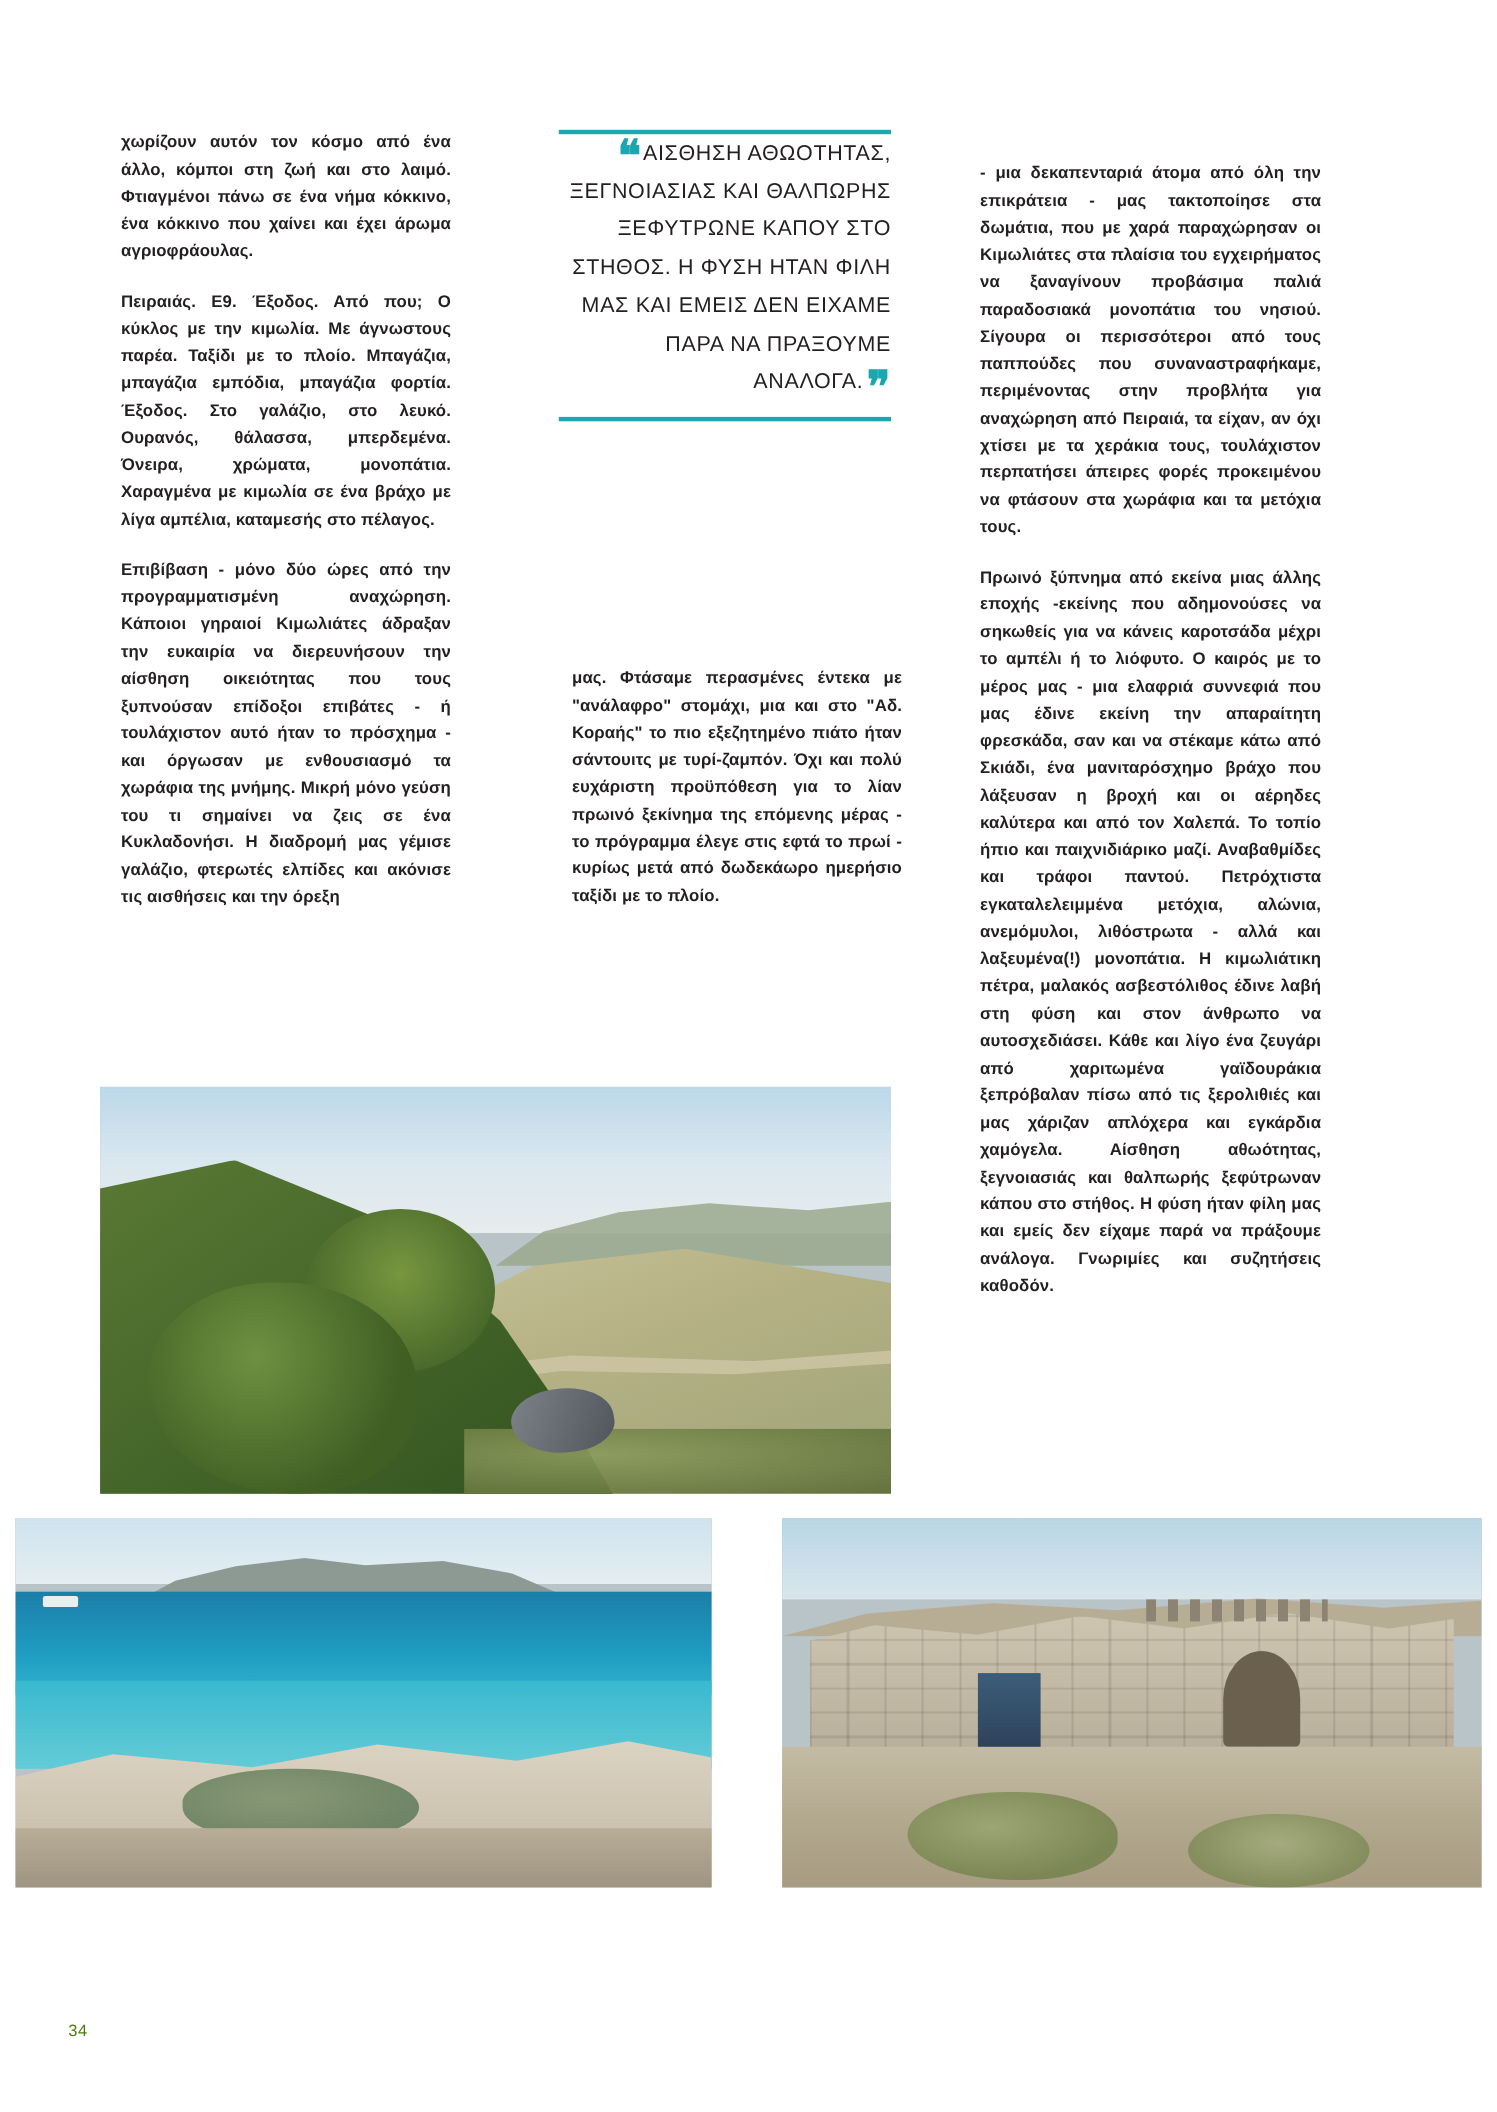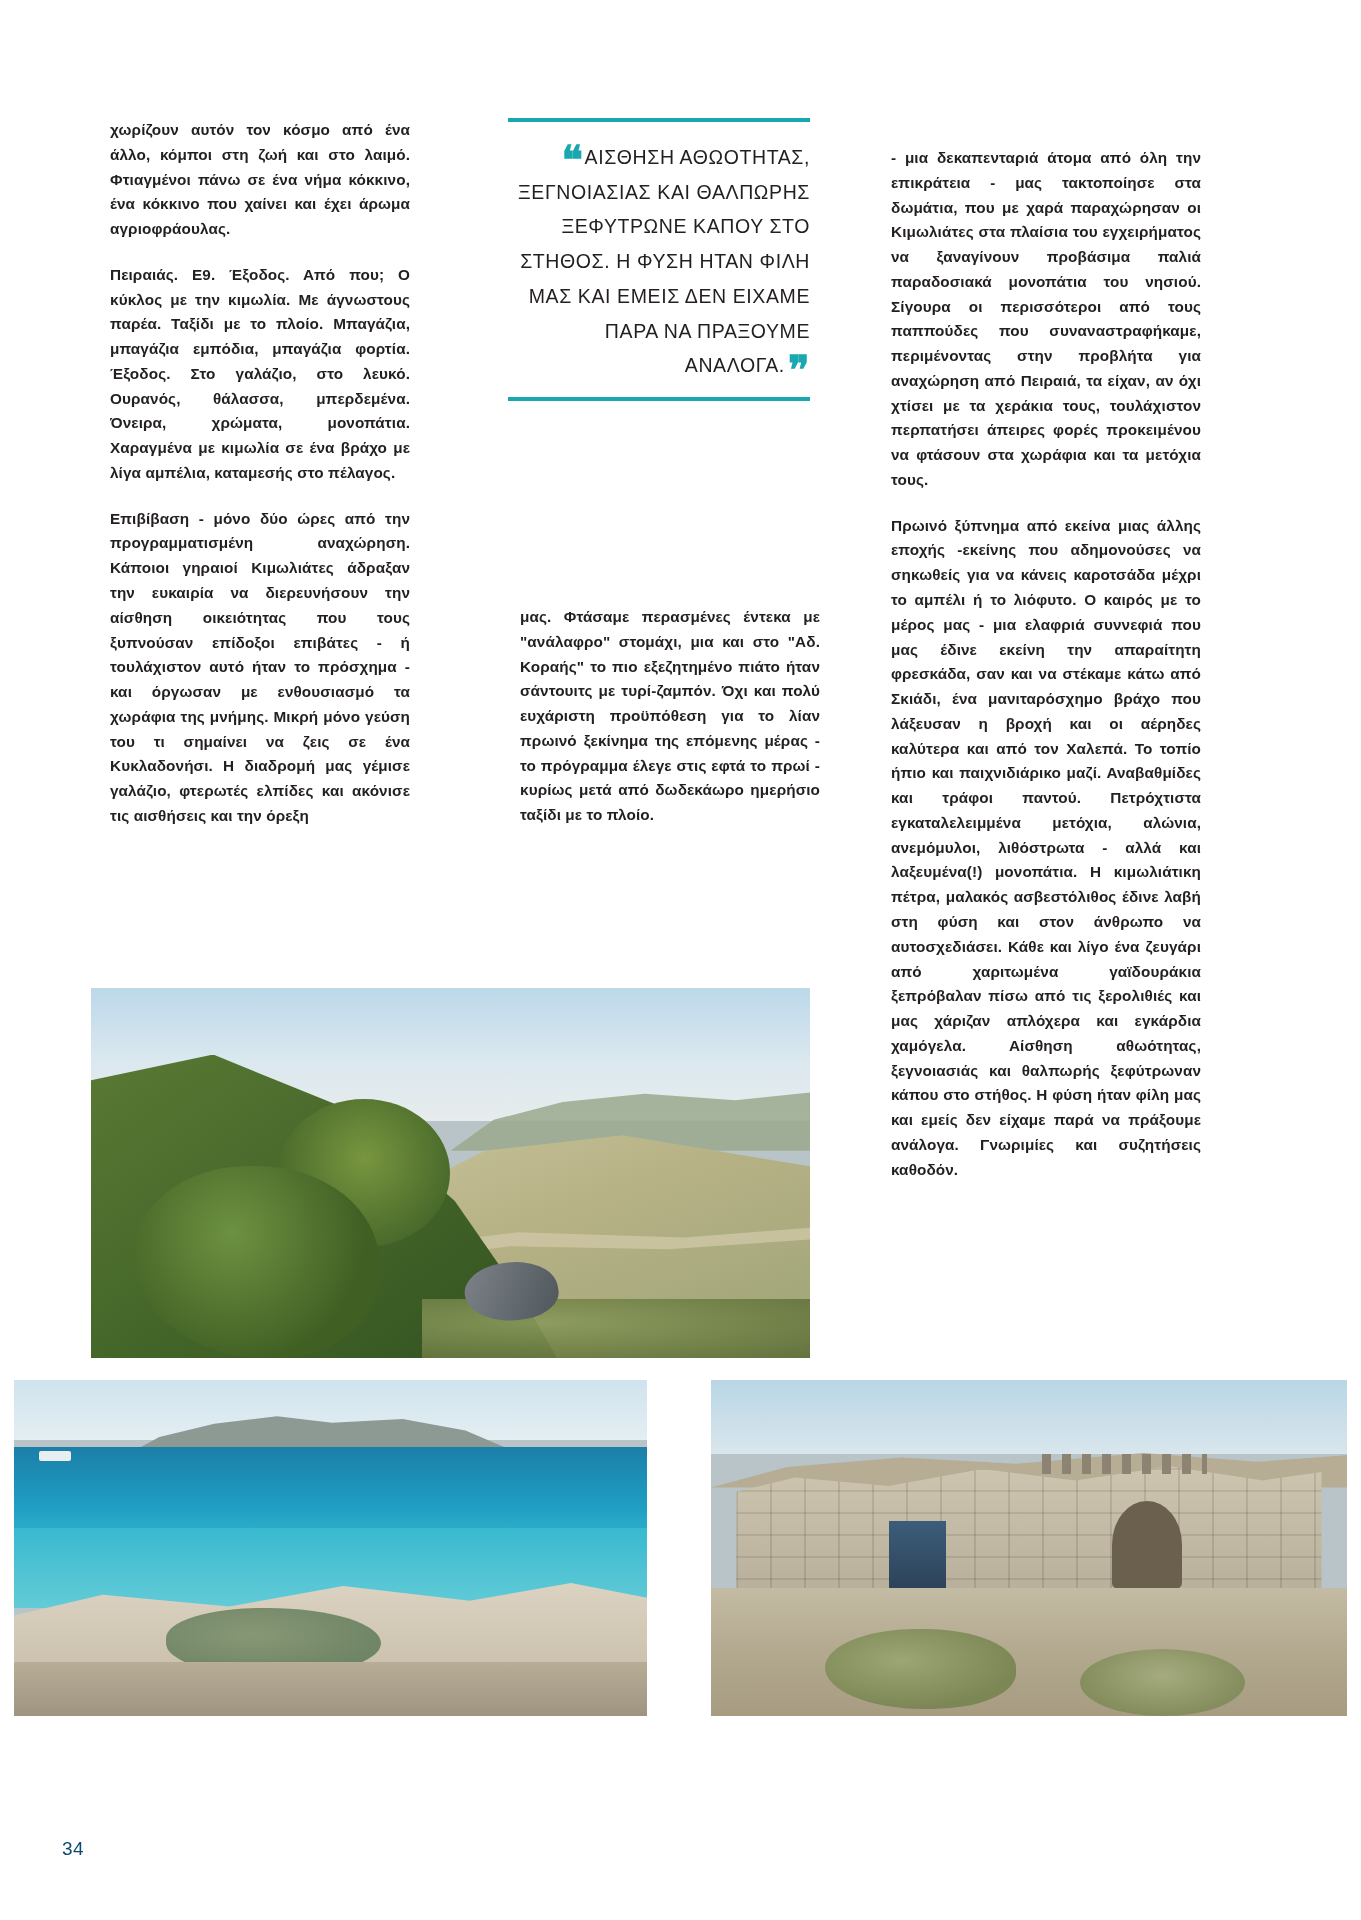--- a/index.html
+++ b/index.html
@@ -50,21 +50,20 @@
     width: 302px;
   }
   .pq-rule {
     width: 100%;
     height: 4px;
     background: #1aa8b0;
   }
   .pq-rule.bottom { margin-top: 14px; }
   .pq-body {
     position: relative;
-    padding-top: 18px;
     text-align: right;
     font-size: 19.5px;
     line-height: 1.78;
     letter-spacing: 0.6px;
     color: #231f20;
   }
   .pq-open {
     color: #1aa8b0;
     font-family: "Liberation Serif", serif;
     font-size: 40px;
@@ -274,22 +273,22 @@
     width: 26%; height: 6%;
     background:
       repeating-linear-gradient(90deg, #8d8372 0 9px, rgba(0,0,0,0) 9px 20px);
   }
 
   
   .page-number {
     position: absolute;
     left: 62px;
     top: 1838px;
-    font-size: 19px;
-    color: #0c4a6e;
+    font-size: 15px;
+    color: #4d7c0f;
     letter-spacing: .5px;
   }
 </style>
 </head>
 <body>
 
 <div class="page">
 
   <div class="col" id="col-left">
     <p>χωρίζουν αυτόν τον κόσμο από ένα άλλο, κόμποι στη ζωή και στο λαιμό. Φτιαγμένοι πάνω σε ένα νήμα κόκκινο, ένα κόκκινο που χαίνει και έχει άρωμα αγριοφράουλας.</p>

